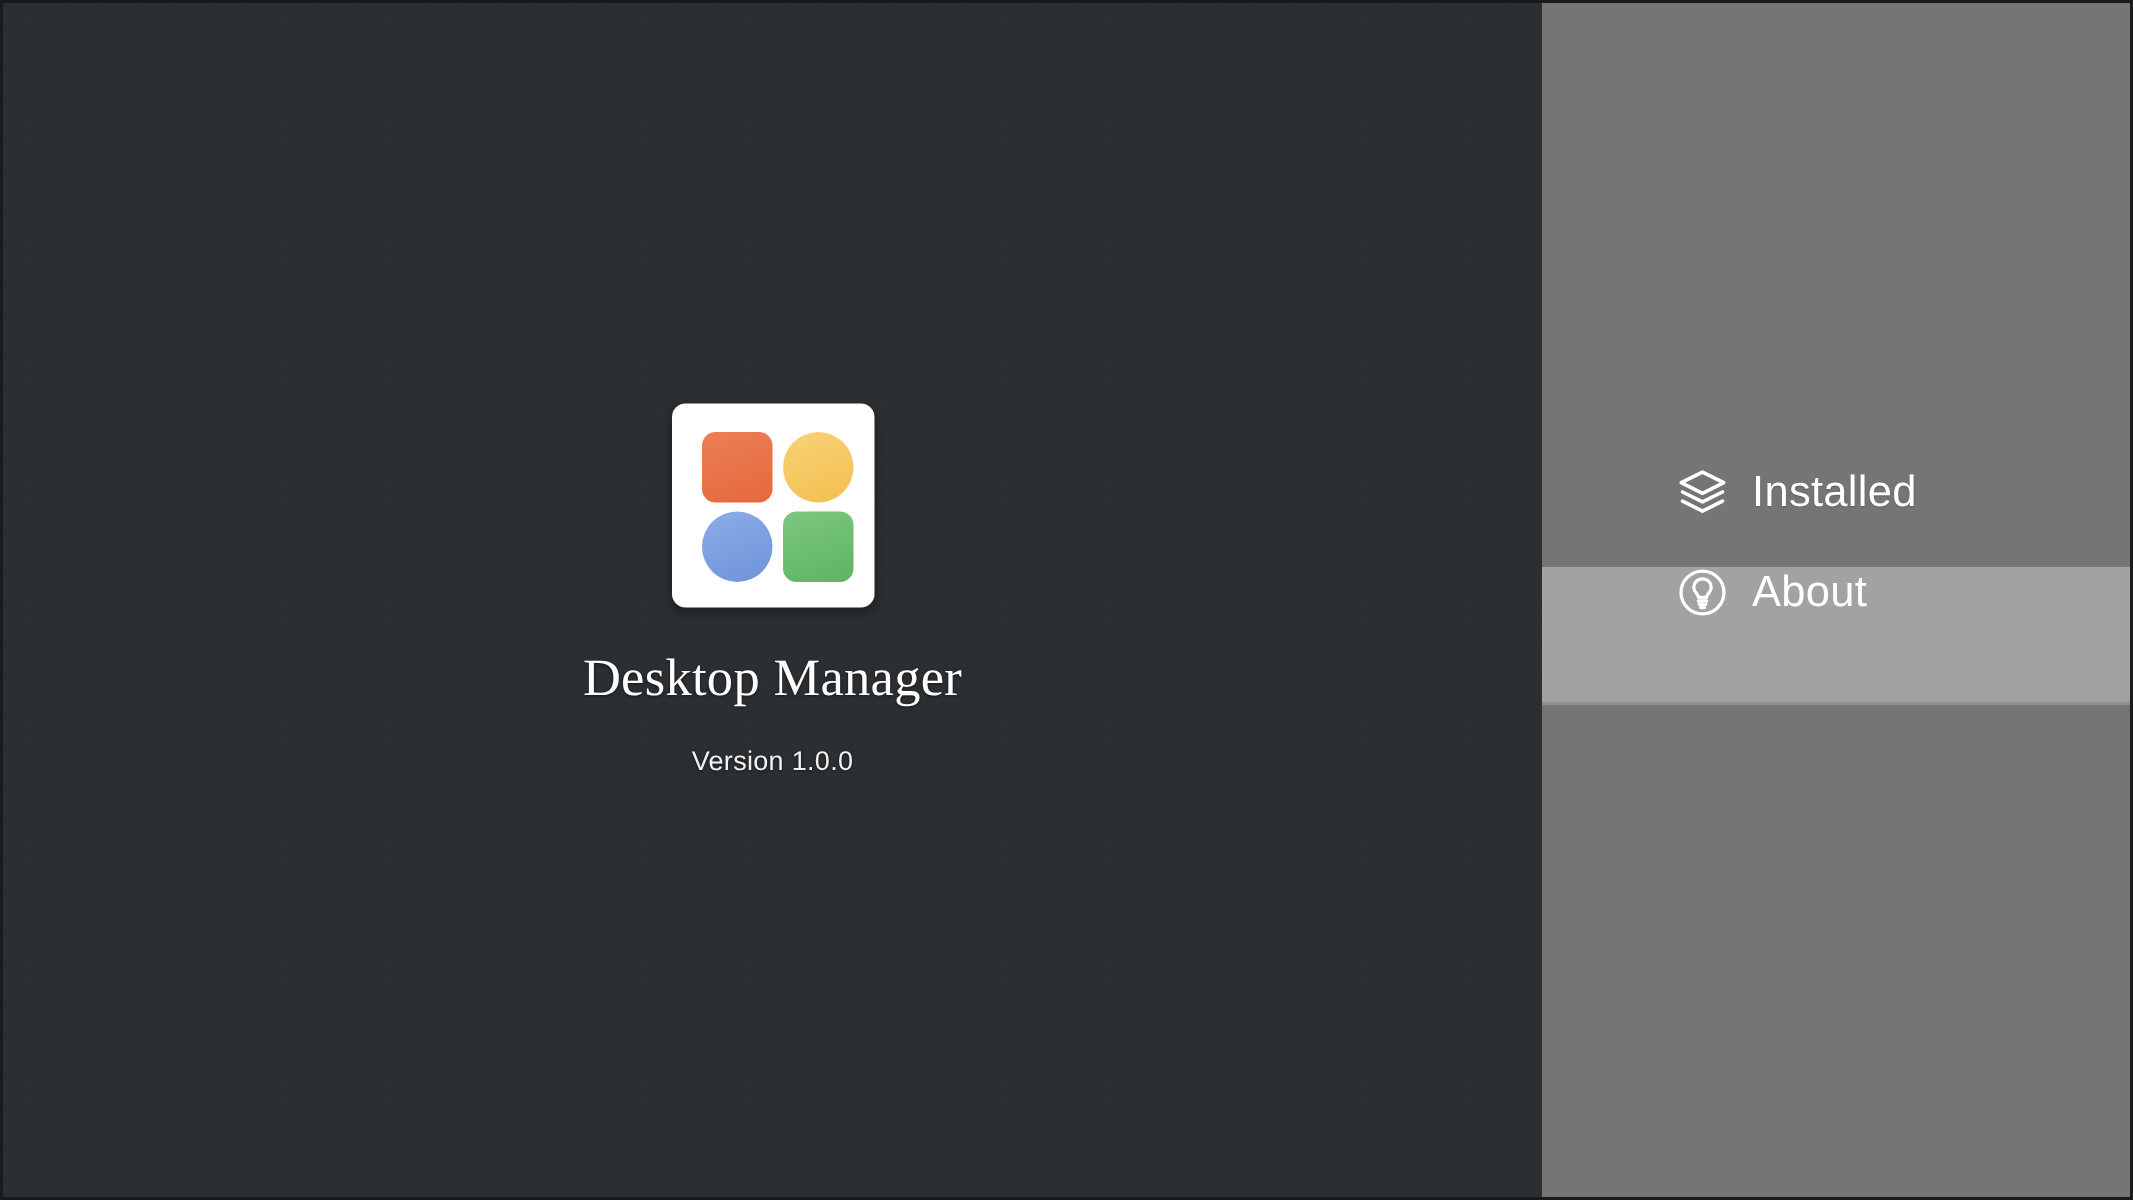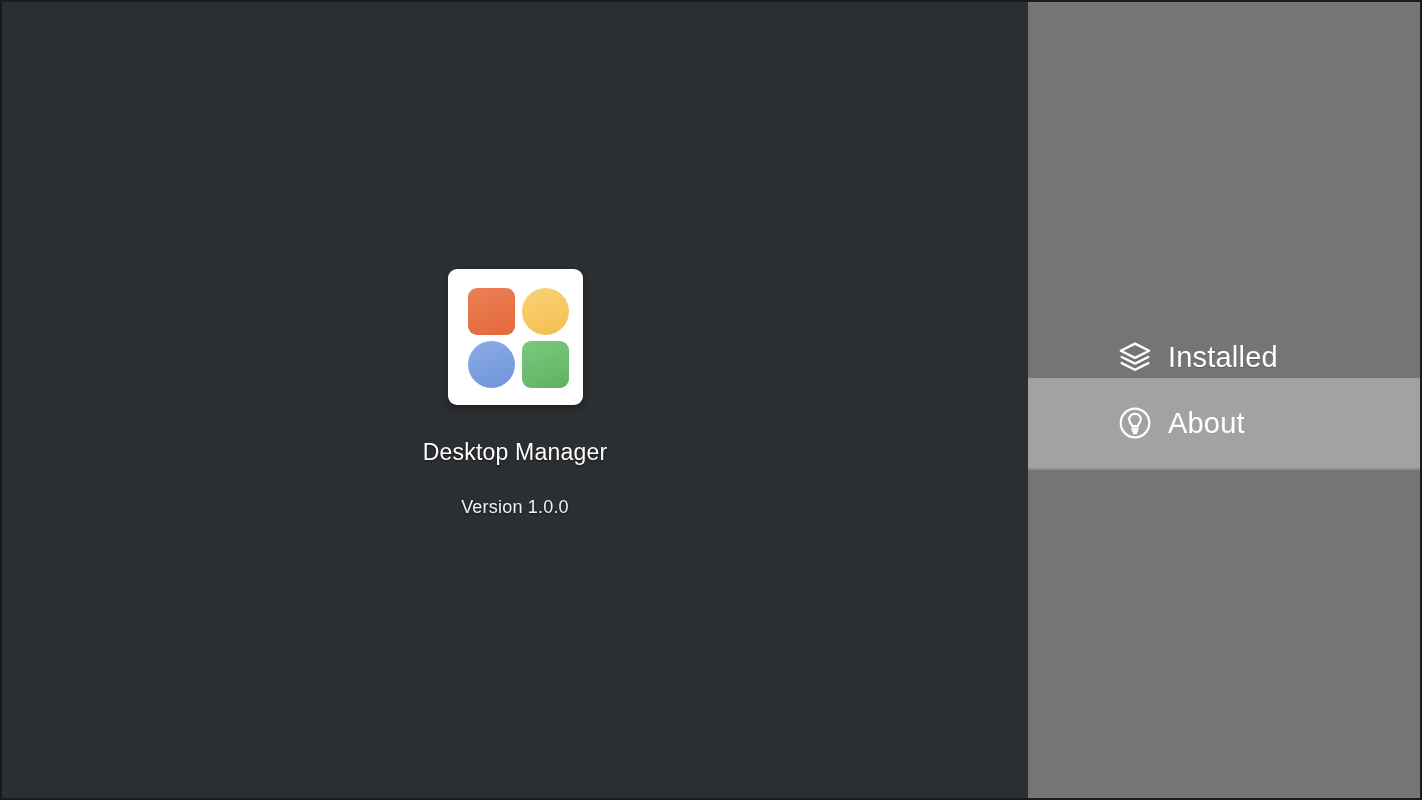--- a/index.html
+++ b/index.html
@@ -91,27 +91,28 @@
   }
   #tile-green {
     left: 74px; top: 72px;
     width: 47px; height: 47px;
     background: linear-gradient(160deg, #7cc87e 0%, #5eb363 100%);
   }
 
   
   #app-title {
     margin-top: 28px;
-    font-size: 23px;
+    font-size: 35px;
     line-height: 38px;
     font-weight: 400;
     color: #fdfdfd;
     letter-spacing: 0.2px;
     text-shadow: 0 1px 2px rgba(0,0,0,0.55);
     text-align: center;
+    font-family: Liberation Serif, serif;
   }
   #app-version {
     margin-top: 20px;
     font-size: 18px;
     line-height: 32px;
     font-weight: 400;
     color: #f2f2f2;
     letter-spacing: 0.2px;
     text-shadow: 0 1px 2px rgba(0,0,0,0.55);
     text-align: center;
@@ -126,21 +127,20 @@
     flex: 0 0 auto;
     overflow: hidden;
   }
   .nav-item {
     position: absolute;
     left: 0;
     width: 392px;
     height: 92px;
     display: flex;
     flex-direction: row;
-    align-items: center;
     box-sizing: border-box;
     padding-left: 90px;
     cursor: pointer;
   }
   #nav-item-installed {
     top: 309px;
     background: transparent;
   }
   #nav-item-about {
     top: 376px;

